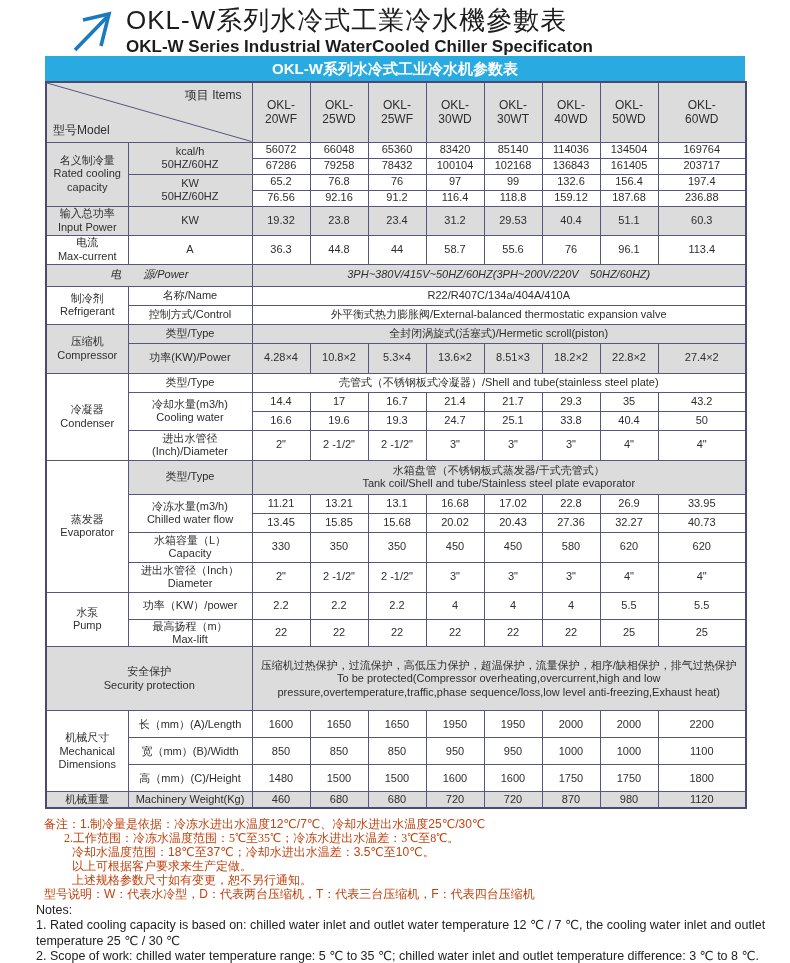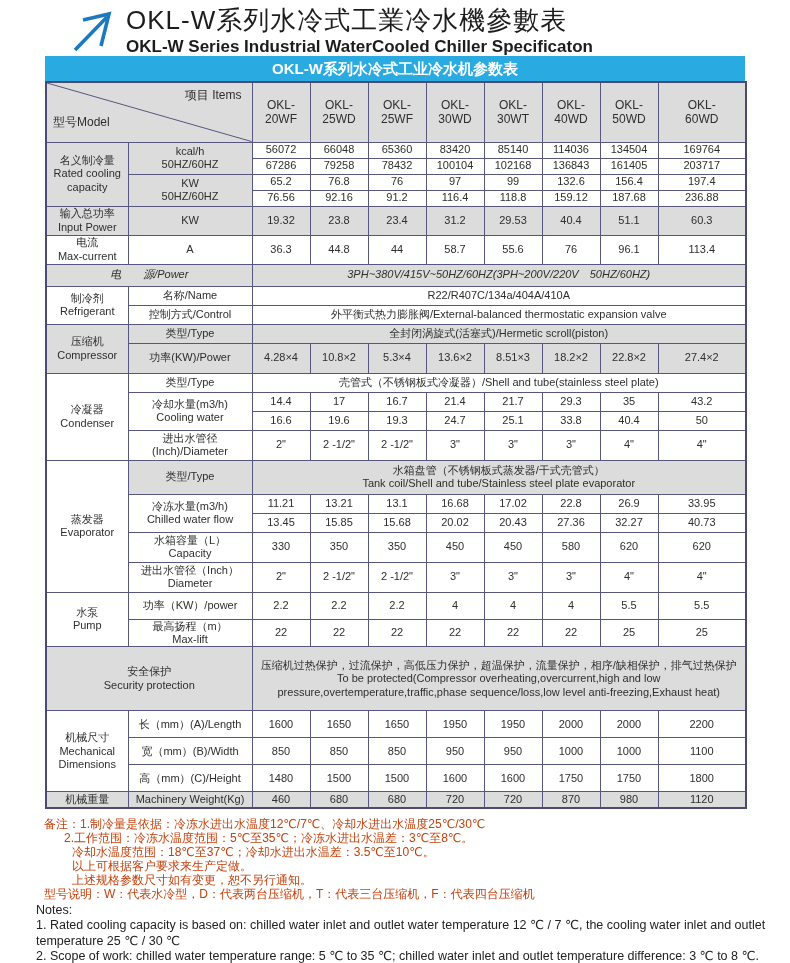--- a/index.html
+++ b/index.html
@@ -18,21 +18,21 @@
     color:#ffffff;font-size:15px;font-weight:bold;text-align:center;}
 
   
   table.spec{width:700px;margin-left:45px;border-collapse:collapse;table-layout:fixed;
     font-size:11px;border:2px solid #4a4a72;}
   table.spec th,table.spec td{border:1px solid #56567e;vertical-align:middle;text-align:center;
     white-space:pre-line;line-height:1.22;padding:0 1px;box-sizing:border-box;}
   th.model{background:#dcdcdc;font-weight:normal;font-size:12px;}
   th.corner{background:#dcdcdc;position:relative;font-weight:normal;font-size:12px;}
   .corner svg.diag{position:absolute;left:0;top:0;width:100%;height:100%;}
-  .corner-model{position:absolute;left:6px;bottom:12px;}
+  .corner-model{position:absolute;left:6px;bottom:4px;}
   .corner-items{position:absolute;right:10px;top:5px;}
   td.sec{font-size:11px;}
   td.item{font-size:11px;}
   td.val{font-size:11px;}
   td.wide{font-size:11px;}
   td.g,th.g{background:#dcdcdc;}
   td.left{text-align:left;padding-left:4px;}
 
   
   .notes-zh{margin:8px 0 0 44px;font-size:12px;line-height:14px;color:#c2410c;}
@@ -373,21 +373,21 @@
           <td class="val g">720</td>
           <td class="val g">870</td>
           <td class="val g">980</td>
           <td class="val g">1120</td>
         </tr>
       </tbody>
   </table>
 
   <div class="notes-zh" id="notes-zh">
       <div class="note-line" style="padding-left: 0px;">备注：1.制冷量是依据：冷冻水进出水温度12℃/7℃、冷却水进出水温度25℃/30℃</div>
-      <div class="note-line" style="padding-left: 20px;">2.工作范围：冷冻水温度范围：5℃至35℃；冷冻水进出水温差：3℃至8℃。</div>
+      <div class="note-line" style="padding-left: 20px; font-family: Liberation Serif, serif;">2.工作范围：冷冻水温度范围：5℃至35℃；冷冻水进出水温差：3℃至8℃。</div>
       <div class="note-line" style="padding-left: 28px;">冷却水温度范围：18℃至37℃；冷却水进出水温差：3.5℃至10℃。</div>
       <div class="note-line" style="padding-left: 28px;">以上可根据客户要求来生产定做。</div>
       <div class="note-line" style="padding-left: 28px;">上述规格参数尺寸如有变更，恕不另行通知。</div>
       <div class="note-line" style="padding-left: 0px;">型号说明：W：代表水冷型，D：代表两台压缩机，T：代表三台压缩机，F：代表四台压缩机</div>
     </div>
   <div class="notes-en" id="notes-en">
       <div class="note-line" style="padding-left: 0px;">Notes:</div>
       <div class="note-line" style="padding-left: 0px;">1. Rated cooling capacity is based on: chilled water inlet and outlet water temperature 12 ℃ / 7 ℃, the cooling water inlet and outlet</div>
       <div class="note-line" style="padding-left: 0px;">temperature 25 ℃ / 30 ℃</div>
       <div class="note-line" style="padding-left: 0px;">2. Scope of work: chilled water temperature range: 5 ℃ to 35 ℃; chilled water inlet and outlet temperature difference: 3 ℃ to 8 ℃.</div>

